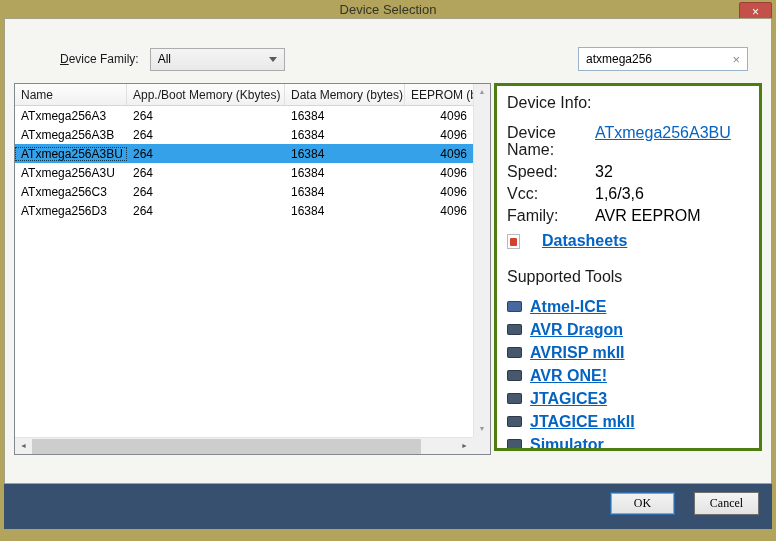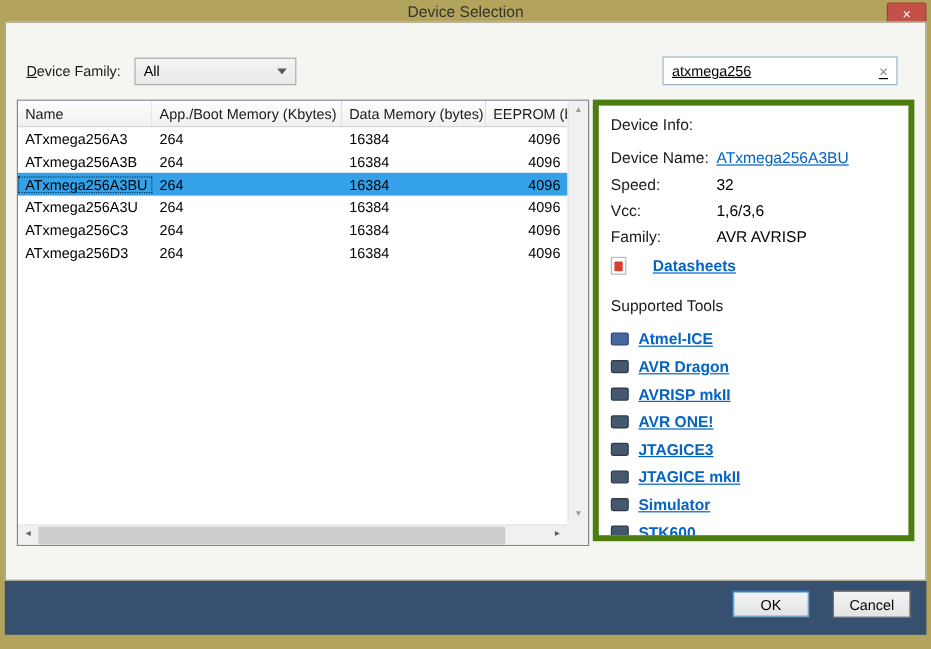--- a/index.html
+++ b/index.html
@@ -46,20 +46,21 @@
   .content {
     height: 466px;
     background: #f5f5f2;
     border: 1px solid #a3a18a;
     position: relative;
   }
   .toolbar {
     display: flex;
     align-items: center;
     padding: 28px 23px 0 17px;
+    margin-left: 38px;
   }
   .df-label {
     display: inline-block;
     font-size: 12px;
     color: #1a1a1a;
     margin-right: 11px;
   }
   .df-label::first-letter { text-decoration: underline; }
   .combo {
     width: 135px;
@@ -74,30 +75,29 @@
     cursor: pointer;
   }
   .combo-arrow {
     width: 0; height: 0;
     border-left: 4px solid transparent;
     border-right: 4px solid transparent;
     border-top: 5px solid #5a5a5a;
   }
   .search {
     margin-left: auto;
-    width: 196px;
+    width: 170px;
     height: 24px;
     background: #fff;
     border: 1px solid #9ab3c9;
     display: flex;
     align-items: center;
     justify-content: space-between;
     padding: 0 7px;
     font-size: 12px;
-    text-decoration: underline;
   }
   .search-clear {
     color: #8a8a8a;
     font-size: 13px;
     cursor: pointer;
   }
   
   .main {
     display: flex;
     align-items: flex-start;
@@ -189,23 +189,23 @@
     position: absolute;
     right: 0; bottom: 0;
     width: 17px; height: 17px;
     background: #f0f0f0;
   }
   
   .info-panel {
     width: 268px;
     height: 368px;
     background: #fff;
-    border: 5px solid #4d7c0f;
+    border: 3px solid #4d7c0f;
     padding: 8px 10px;
-    font-size: 13px;
+    font-size: 16px;
     overflow: hidden;
   }
   .info-title { margin-bottom: 12px; color: #1a1a1a; }
   .info-row { display: flex; margin-bottom: 5px; line-height: 17px; }
   .info-label { width: 88px; color: #1a1a1a; }
   .link {
     color: var(--link, #0563c1);
     text-decoration: underline;
     cursor: pointer;
   }
@@ -248,20 +248,21 @@
   .tool-row:nth-of-type(8) .tool-icon { background: #4668a0; }
   
   .footer {
     height: 45px;
     background: var(--footer, #37506f);
     display: flex;
     align-items: flex-start;
     justify-content: flex-end;
     gap: 19px;
     padding: 8px 13px 0 0;
+    font-family: Liberation Serif, serif;
   }
   .btn {
     width: 65px;
     height: 23px;
     font-size: 12px;
     font-family: inherit;
     color: #000;
     background: linear-gradient(#f4f4f4, #e3e3e3);
     border: 1px solid #707070;
     cursor: pointer;
@@ -362,21 +363,21 @@
         <div class="info-row">
           <span class="info-label">Speed:</span>
           <span>32</span>
         </div>
         <div class="info-row">
           <span class="info-label">Vcc:</span>
           <span>1,6/3,6</span>
         </div>
         <div class="info-row">
           <span class="info-label">Family:</span>
-          <span>AVR AVRISP</span>
+          <span>AVR EEPROM</span>
         </div>
         <div class="datasheets-row">
           <span class="pdf-icon"></span>
           <a class="link">Datasheets</a>
         </div>
         <div class="tools-title">Supported Tools</div>
         <div class="tool-row">
           <span class="tool-icon"></span>
           <a class="link tool-link">Atmel-ICE</a>
         </div>

